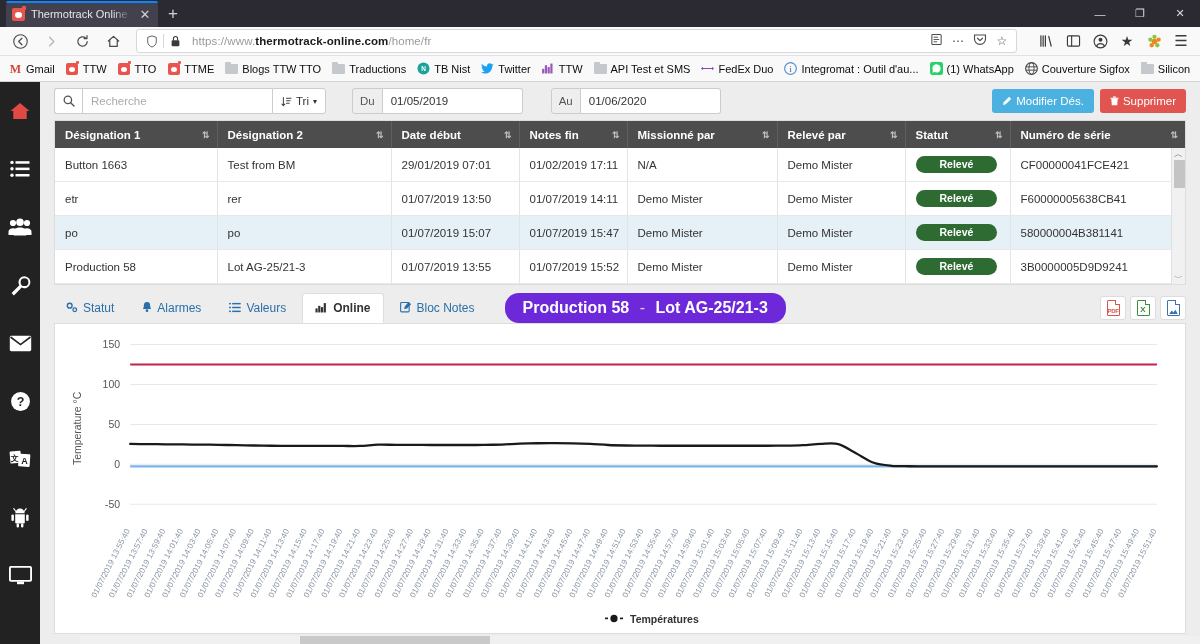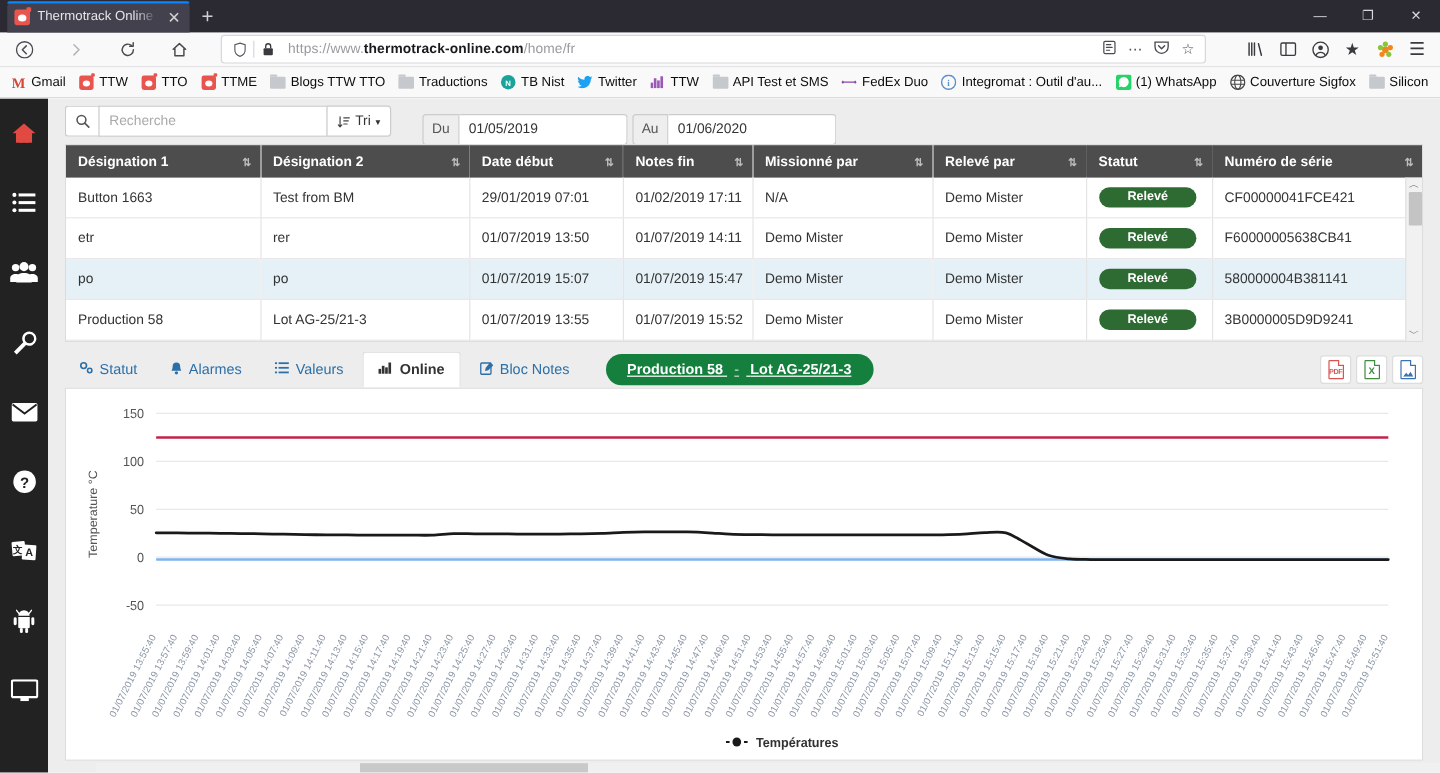--- a/index.html
+++ b/index.html
@@ -46,21 +46,21 @@
   .tab-close { color: #d0d0d4; font-size: 13px; width: 14px; text-align:center; line-height:1; }
   .newtab { color: #d0d0d4; font-size: 17px; margin-left: 10px; padding-bottom:3px; }
   .wincontrols {
     position: absolute; right: 0; top: 0; height: 27px; display:flex; align-items:center;
   }
   .wc { width: 40px; height: 27px; display:flex; align-items:center; justify-content:center;
         color:#d8d8dc; font-size: 11px; }
 
   .navbar {
     height: 29px; background: #f9f9fa; display: flex; align-items: center;
-    padding: 0 6px; gap: 14px; border-bottom: 1px solid #e2e2e4; flex: 0 0 29px;
+    padding: 0 6px; gap: 2px; border-bottom: 1px solid #e2e2e4; flex: 0 0 29px;
   }
   .navbtn { width: 29px; height: 25px; display:flex; align-items:center; justify-content:center;
             color: #4a4a4f; font-size: 14px; border-radius: 3px; }
   .navbtn.dim { color: #b5b5b8; }
 
   .urlbar {
     flex: 1; height: 24px; background: #fff; border: 1px solid #d8d8db; border-radius: 3px;
     display: flex; align-items: center; padding: 0 4px; margin: 0 6px; gap: 0;
   }
   .url-ico { width: 22px; text-align:center; color:#5a5a5f; font-size: 11px; display:flex;
@@ -122,32 +122,32 @@
   }
   .search-input {
     width: 190px; height: 26px; background:#fff; border:1px solid #ccc; border-right:none;
     font-size: 11.5px; color:#333; padding: 0 8px; outline:none;
   }
   .search-input::placeholder { color:#aaa; }
   .tri-btn {
     height:26px; background:#fff; border:1px solid #ccc; border-radius: 0 3px 3px 0;
     padding: 0 8px; display:flex; align-items:center; gap:4px; font-size: 11.5px; color:#333;
   }
-  .date-group { display:flex; align-items:flex-end; height:40px; margin-left: 26px; }
+  .date-group { display:flex; align-items:center; height:40px; margin-left: 26px; }
   .date-lbl {
     height:26px; min-width:30px; padding: 0 7px; background:#eee; border:1px solid #ccc;
     border-radius: 3px 0 0 3px; display:flex; align-items:center; justify-content:center;
     font-size: 11.5px; color:#555;
   }
   .date-val {
     height:26px; width: 140px; background:#fff; border:1px solid #ccc; border-left:none;
     border-radius: 0 3px 3px 0; display:flex; align-items:center; padding: 0 8px;
     font-size: 11.5px; color:#333;
   }
-  .date-group.second { margin-left: 4px; }
+  .date-group.second { margin-left: 28px; }
   .btn-group { margin-left: auto; display:flex; gap:6px; }
   .btn {
     height: 24px; border-radius: 3px; color:#fff; font-size: 11.5px; display:flex;
     align-items:center; gap:4px; padding: 0 10px; white-space:nowrap;
   }
   .btn.edit { background: #4bb1e0; }
   .btn.del  { background: #e0554f; }
 
   
   .table-area { margin: 8px 14px 0 14px; background:#fff; display:flex; flex-direction:column;
@@ -182,22 +182,22 @@
   
   .tabsrow { display:flex; align-items:center; padding: 8px 14px 0 14px; gap: 4px; }
   .ntab {
     font-size: 12px; color: #2b6fa8; padding: 7px 12px; display:flex; align-items:center;
     gap: 5px; border-radius: 3px 3px 0 0; white-space:nowrap;
   }
   .ntab.active { background: #fff; border: 1px solid #ddd; border-bottom-color:#fff;
                  color:#333; font-weight: bold; }
   .ntab .ic { font-size: 11px; }
   .chip {
-    background: #15803d; color:#fff; font-size: 12px; font-weight:bold; border-radius: 14px;
-    padding: 6px 18px; margin-left: 14px; white-space:nowrap;text-decoration:underline;
+    background: #6d28d9; color:#fff; font-size: 16px; font-weight:bold; border-radius: 14px;
+    padding: 6px 18px; margin-left: 14px; white-space:nowrap;
   }
   .chip .sep { font-weight: normal; opacity: .75; margin: 0 6px; }
   .exports { margin-left: auto; display:flex; gap: 4px; }
   .exp {
     width: 26px; height: 24px; background:#fff; border:1px solid #ddd; border-radius:3px;
     display:flex; align-items:center; justify-content:center;
   }
   .doc-ic { width:13px; height:16px; border:1.4px solid currentColor; border-radius:1px;
             position:relative; font-size: 7px; font-weight:bold; display:flex;
             align-items:flex-end; justify-content:center; padding-bottom:1px; }
@@ -544,20 +544,36 @@
 
         <div class="date-group">
           <div class="date-lbl">Du</div>
           <div class="date-val">01/05/2019</div>
         </div>
         <div class="date-group second">
           <div class="date-lbl">Au</div>
           <div class="date-val">01/06/2020</div>
         </div>
 
+        <div class="btn-group">
+          <div class="btn edit">
+            <svg width="10" height="10" viewBox="0 0 11 11">
+                <path d="M7.8.9l2.3 2.3-6 6-3 .7.7-3z" fill="#fff"></path>
+              </svg>
+            <span>Modifier Dés.</span>
+          </div>
+          <div class="btn del">
+            <svg width="9" height="10" viewBox="0 0 10 11">
+                <path d="M1.4 2.6h7.2l-.6 7.6H2z" fill="#fff"></path>
+                <rect x="3.3" y=".5" width="3.4" height="1.3" fill="#fff"></rect>
+                <rect x=".4" y="1.9" width="9.2" height="1.1" fill="#fff"></rect>
+              </svg>
+            <span>Supprimer</span>
+          </div>
+        </div>
       </div>
 
       <div class="table-area">
         <table>
           <colgroup>
             <col style="width:162px">
               <col style="width:174px">
               <col style="width:128px">
             <col style="width:108px">
               <col style="width:150px">

